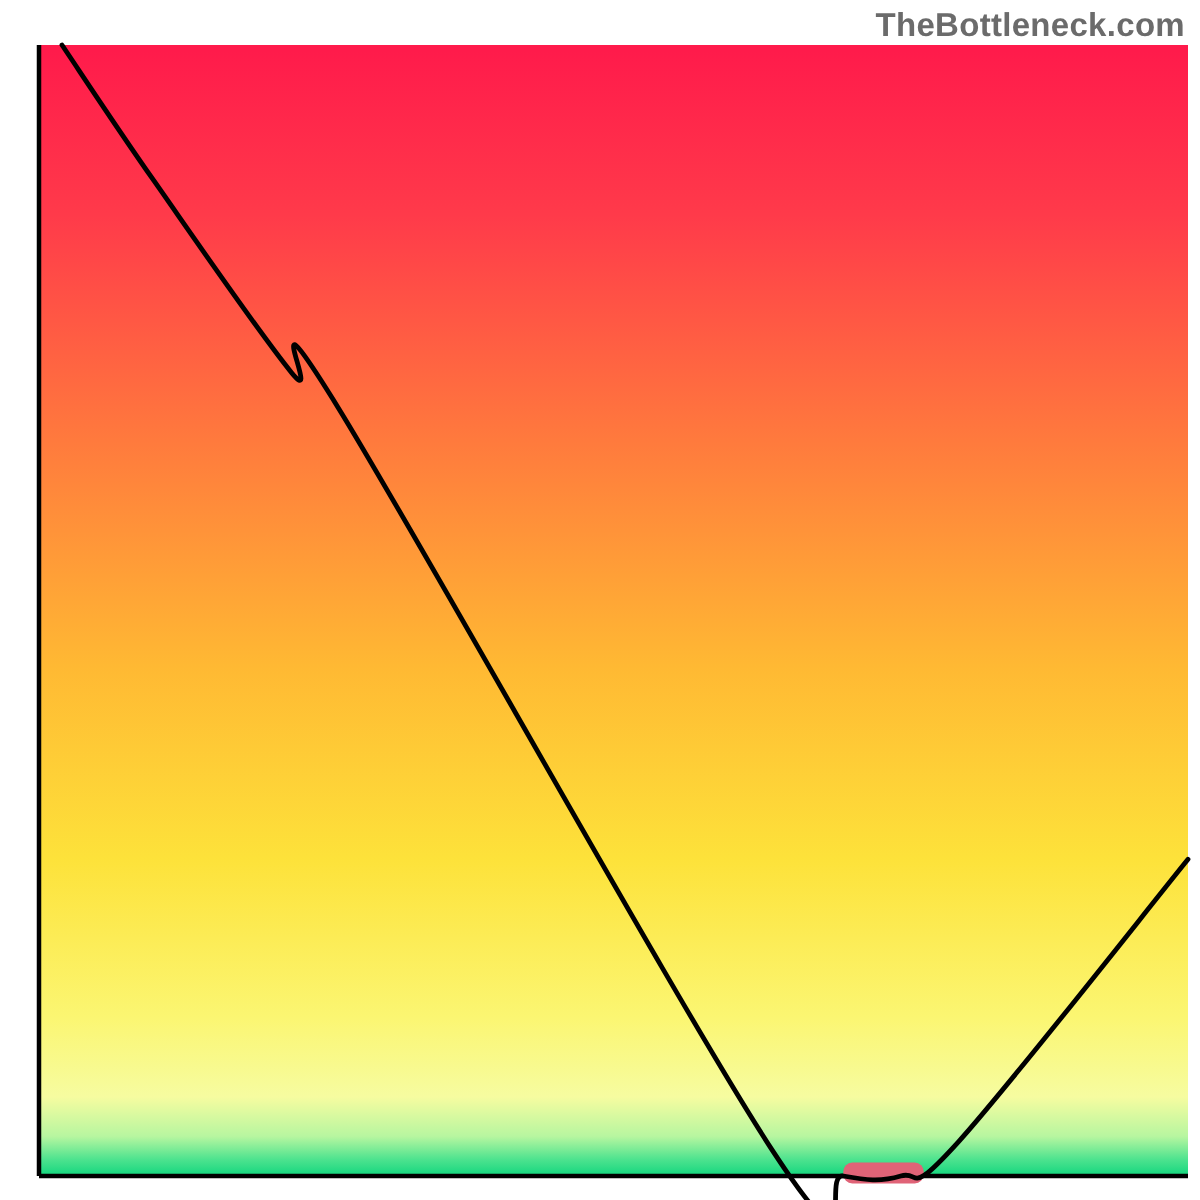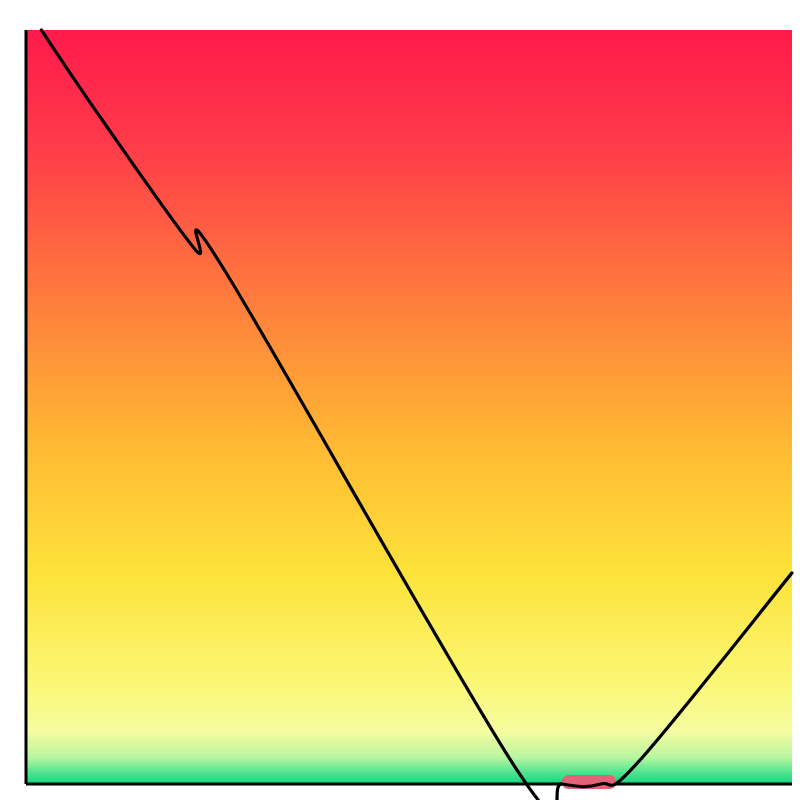--- a/index.html
+++ b/index.html
@@ -29,20 +29,21 @@
   svg {
     position: absolute;
     top: 0;
     left: 0;
   }
 </style>
 </head>
 <body>
 
 <div class="container">
+  <div class="watermark">TheBottleneck.com</div>
 
   <svg id="chart-svg" width="800" height="800">
     <defs>
       <linearGradient id="bg-grad" x1="0" y1="0" x2="0" y2="1">
           <stop offset="0%" stop-color="#ff1a4b"></stop>
           <stop offset="15%" stop-color="#ff3a4a"></stop>
           <stop offset="35%" stop-color="#ff7a3d"></stop>
           <stop offset="55.00000000000001%" stop-color="#ffb933"></stop>
           <stop offset="72%" stop-color="#fde23a"></stop>
           <stop offset="86%" stop-color="#fbf672"></stop>

